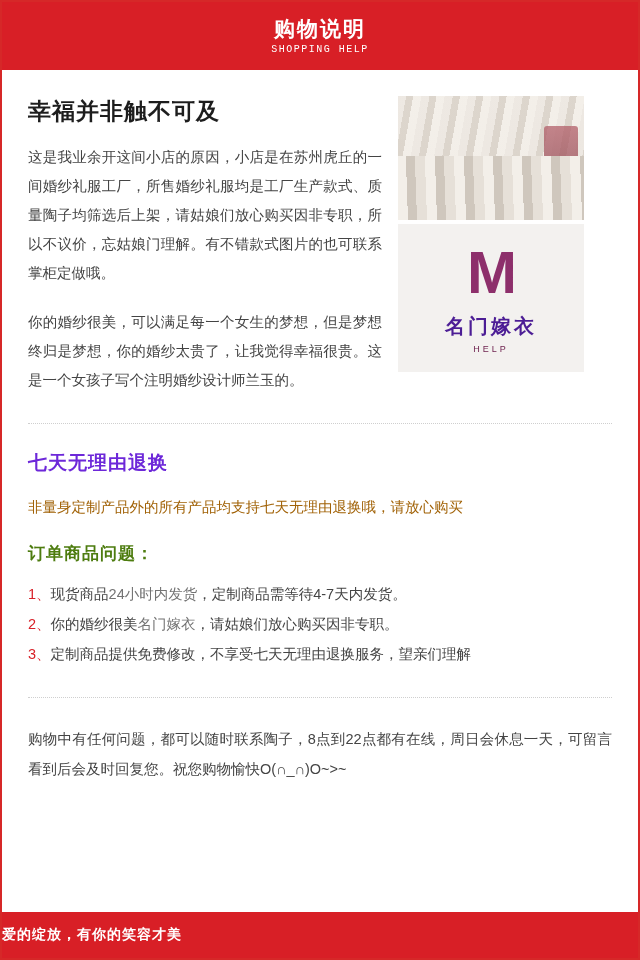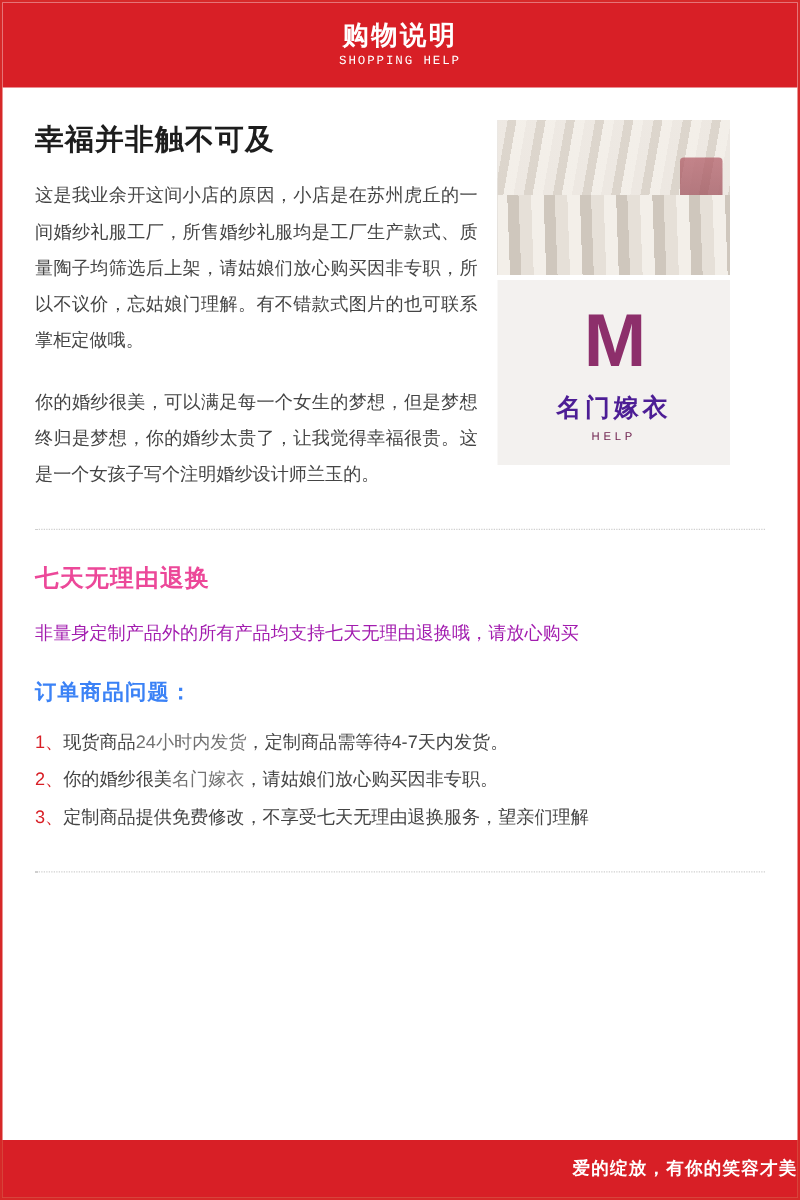--- a/index.html
+++ b/index.html
@@ -168,38 +168,38 @@
     border: none;
     border-top: 1px dotted #cfcfcf;
     margin: 28px 0 0 0;
   }
 
   .sec-return {
     padding-top: 26px;
   }
   .h-red {
     font-size: 19px;
-    color: #ec4899;
+    color: #6d28d9;
     font-weight: bold;
     letter-spacing: 1px;
     margin: 0 0 18px 0;
   }
   .return-line {
     font-size: 14.5px;
     line-height: 26px;
-    color: #a21caf;
+    color: #a16207;
     margin: 0;
   }
 
   .sec-order {
     padding-top: 22px;
   }
   .h-dark {
     font-size: 17px;
-    color: #3b82f6;
+    color: #4d7c0f;
     font-weight: bold;
     letter-spacing: 1px;
     margin: 0 0 14px 0;
   }
   .order-item {
     font-size: 14.5px;
     line-height: 30px;
     color: #444;
     margin: 0;
   }
@@ -216,24 +216,24 @@
     margin: 0;
     text-align: justify;
   }
 
   .footer-band {
     position: absolute;
     left: 0;
     bottom: 0;
     width: 100%;
     height: 46px;
-    background: #c2410c;
+    background: #000000;
     display: flex;
     align-items: center;
-    justify-content: flex-end;
+    justify-content: flex-start;
   }
   .footer-band:before {
     content: "";
     position: absolute;
     left: 0; top: 0;
     width: 100%; height: 46px;
     background: #d81f26;
   }
   .footer-slogan {
     position: relative;
@@ -293,20 +293,23 @@
         <span class="num">2、</span><span>你的婚纱很美</span><span class="hi">名门嫁衣</span><span>，请姑娘们放心购买因非专职。</span>
       </p>
 
       <p class="order-item">
         <span class="num">3、</span><span>定制商品提供免费修改，不享受七天无理由退换服务，望亲们理解</span><span class="hi"></span><span></span>
       </p>
     </div>
 
     <hr class="divider">
 
+    <div class="sec-footer-text">
+      <p class="footer-para">购物中有任何问题，都可以随时联系陶子，8点到22点都有在线，周日会休息一天，可留言看到后会及时回复您。祝您购物愉快O(∩_∩)O~&gt;~</p>
+    </div>
 
   </div>
 
   <div class="footer-band">
     <div class="footer-slogan">爱的绽放，有你的笑容才美</div>
   </div>
 
 </div>
 
 </body></html>

